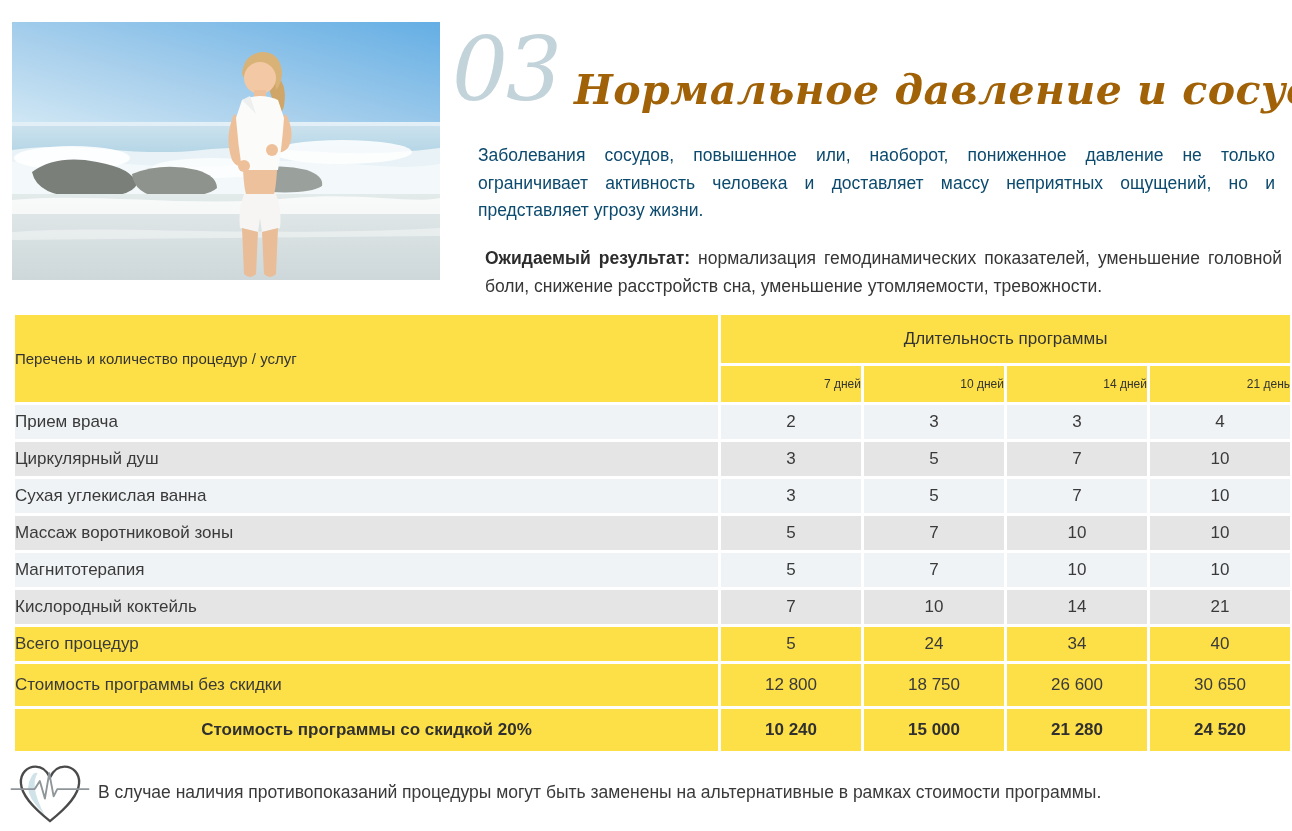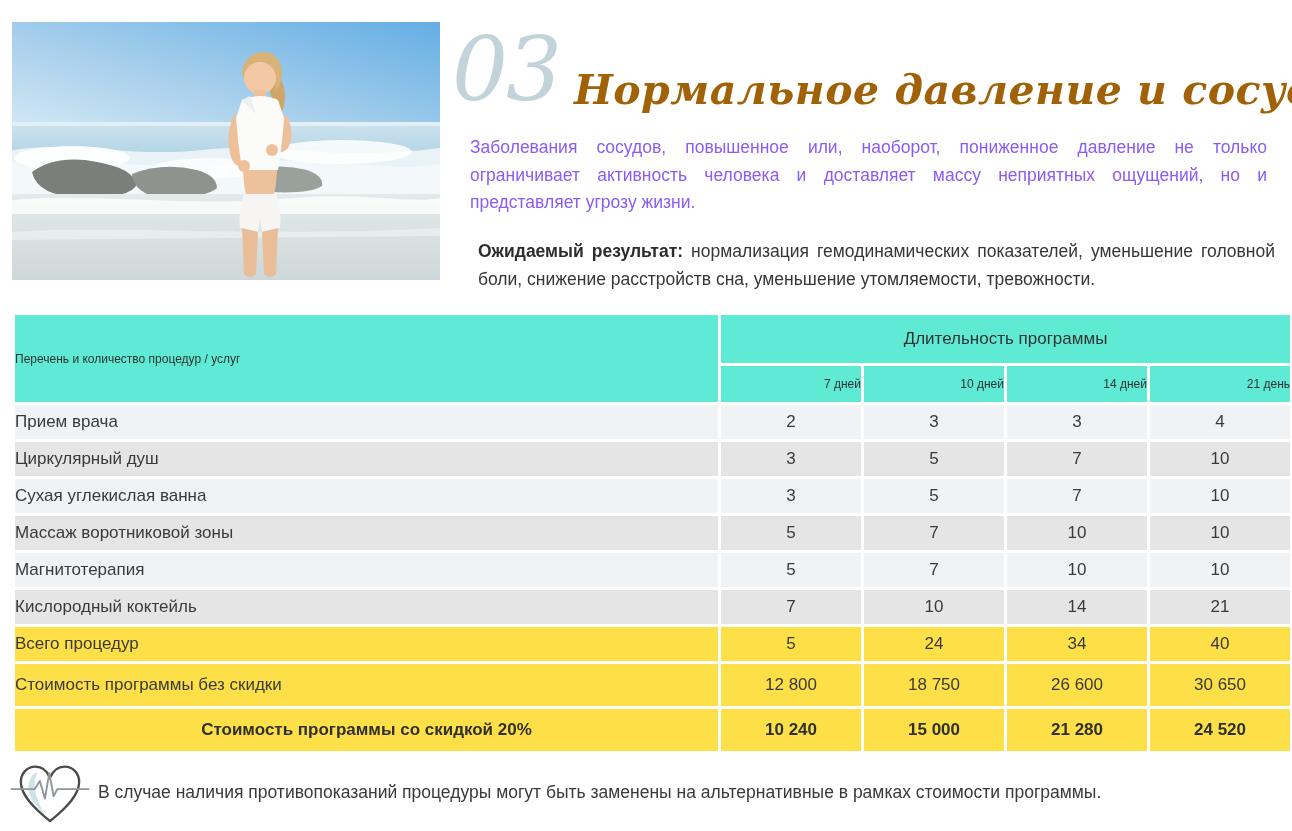--- a/index.html
+++ b/index.html
@@ -21,42 +21,42 @@
     color:#c3d3da;letter-spacing:-2px;
   }
   .page-title{
     position:absolute;left:566px;top:58px;margin:8px;
     font-family:"DejaVu Serif","Liberation Serif",serif;
     font-style:italic;font-weight:700;font-size:41px;line-height:1.2;
     color:#a16207;letter-spacing:.5px;white-space:nowrap;
   }
   
   .intro{
-    position:absolute;left:470px;top:134px;width:797px;margin:0;
-    font-size:17.5px;line-height:1.58;text-align:justify;color:#8b5cf6;
+    position:absolute;left:470px;top:134px;width:797px;margin:8px;
+    font-size:17.5px;line-height:1.58;text-align:justify;color:#0c4a6e;
   }
   .expected{
-    position:absolute;left:470px;top:230px;width:797px;margin:8px;
+    position:absolute;left:470px;top:230px;width:797px;margin:15px;
     font-size:17.5px;line-height:1.58;text-align:justify;color:#363636;
   }
   .expected b{color:#2c2c2c;}
   
   table.program{
     position:absolute;left:12px;top:312px;width:1278px;
     border-collapse:collapse;table-layout:fixed;
     font-size:17px;color:#3a3a3a;
   }
   table.program td,table.program th{
     border:3px solid #ffffff;padding:0;font-weight:400;
     white-space:nowrap;overflow:hidden;
   }
   .cell-label{text-align:left;padding-left:42px;}
   .cell-num{text-align:center;}
-  .hdr{background:#5eead4;font-weight:700;color:#333;}
-  th.hdr-left{text-align:left;padding-left:42px;font-size:12px;}
+  .hdr{background:#fde047;font-weight:700;color:#333;}
+  th.hdr-left{text-align:left;padding-left:42px;font-size:15px;}
   th.hdr-group{height:48px;text-align:center;font-size:17px;}
   th.hdr-sub{height:36px;text-align:right;font-size:12px;}
   tr.r-light td{background:#eff3f5;height:34px;}
   tr.r-medium td{background:#e5e5e5;height:34px;}
   tr.r-dark td{background:#fde047;height:34px;}
   tr.r-tall td{height:42px;}
   tr.r-bold td{font-weight:700;color:#303030;text-align:center;}
   
   .footnote{
     position:absolute;left:10px;top:756px;width:1278px;height:72px;

